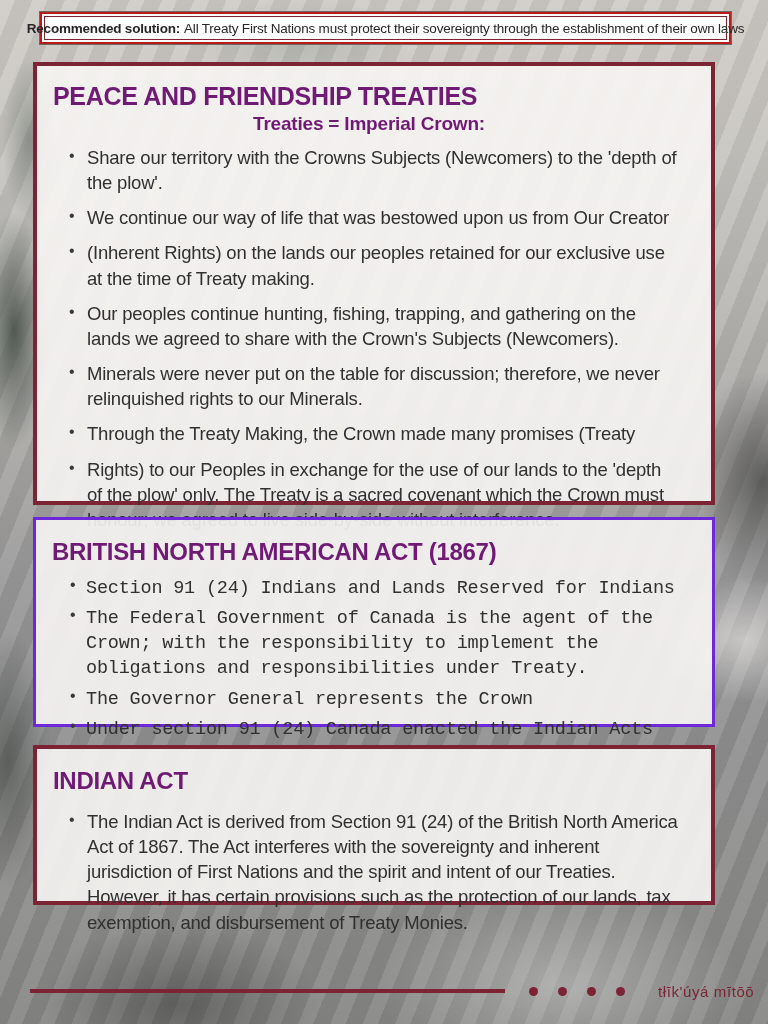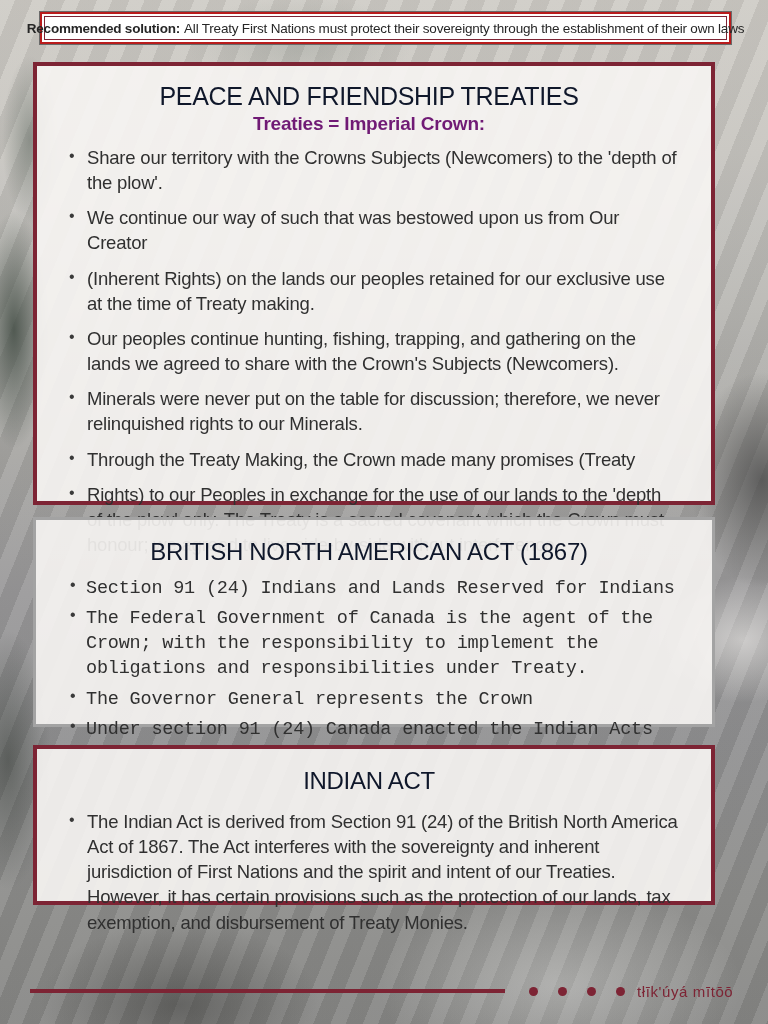--- a/index.html
+++ b/index.html
@@ -25,27 +25,27 @@
     display:flex;align-items:center;justify-content:center;
     font-size:13.5px;color:#262626;letter-spacing:-0.2px;white-space:nowrap;
   }
   .banner b{font-weight:700;margin-right:4px;}
   .box{
     position:absolute;left:33px;width:682px;box-sizing:border-box;
     background:rgba(247,245,243,0.9);
     padding:10px 26px 8px 16px;
   }
   .box-maroon{border:4px solid #7d2434;}
-  .box-gold{border:3px solid #a3a3a3;}
+  .box-gold{border:3px solid #6d28d9;}
   #section-1{top:62px;height:443px;}
   #section-2{top:517px;height:210px;}
   #section-3{top:745px;height:160px;}
   .box h2{
-    margin:6px 0 2px 0;text-align:center;color:#0f172a;
-    font-size:25px;font-weight:400;letter-spacing:-0.3px;
+    margin:6px 0 2px 0;color:#701a75;
+    font-size:25px;font-weight:700;letter-spacing:-0.3px;
   }
   #section-2 h2,#section-3 h2{font-size:24px;margin-top:8px;}
   .box h3{
     margin:2px 0 6px 0;text-align:center;color:#701a75;
     font-size:19px;font-weight:700;letter-spacing:-0.2px;
   }
   ul.bullets{
     list-style:none;margin:10px 0 0 0;padding:0 4px 0 16px;
     font-size:18.5px;line-height:1.36;color:#303030;letter-spacing:-0.2px;
   }
@@ -53,38 +53,38 @@
   #section-2 ul.bullets li{margin-bottom:5px;font-family:Liberation Mono, monospace;}
   #section-3 ul.bullets{margin-top:14px;}
   ul.bullets li::before{
     content:"•";position:absolute;left:0;top:0;color:#3a3a3a;font-size:16px;
   }
   .footer{
     position:absolute;left:0;top:976px;width:768px;height:30px;
     display:flex;align-items:center;
   }
   .footer-line{margin-left:30px;width:475px;height:4px;background:#7d2434;flex:none;}
-  .footer-right{display:flex;gap:12px;margin-left:24px;}
+  .footer-right{display:flex;gap:33px;margin-left:24px;}
   .dot{width:9px;height:9px;border-radius:50%;background:#7d2434;flex:none;}
   .footer-caption{color:#7d2434;font-size:15px;letter-spacing:0.6px;white-space:nowrap;}
 </style>
 </head>
 <body>
 
 <div class="banner">
   <b>Recommended solution:</b>
   <span>All Treaty First Nations must protect their sovereignty through the establishment of their own laws</span>
 </div>
 
 <div id="section-1" class="box box-maroon">
   <h2>PEACE AND FRIENDSHIP TREATIES</h2>
   <h3>Treaties = Imperial Crown:</h3>
   <ul class="bullets">
       <li>Share our territory with the Crowns Subjects (Newcomers) to the 'depth of the plow'.</li>
-      <li>We continue our way of such that was bestowed upon us from Our Creator</li>
+      <li>We continue our way of life that was bestowed upon us from Our Creator</li>
       <li>(Inherent Rights) on the lands our peoples retained for our exclusive use at the time of Treaty making.</li>
       <li>Our peoples continue hunting, fishing, trapping, and gathering on the lands we agreed to share with the Crown's Subjects (Newcomers).</li>
       <li>Minerals were never put on the table for discussion; therefore, we never relinquished rights to our Minerals.</li>
       <li>Through the Treaty Making, the Crown made many promises (Treaty</li>
       <li>Rights) to our Peoples in exchange for the use of our lands to the 'depth of the plow' only. The Treaty is a sacred covenant which the Crown must honour; we agreed to live side-by-side without interference.</li>
     </ul>
 </div>
 
 <div id="section-2" class="box box-gold">
   <h2>BRITISH NORTH AMERICAN ACT (1867)</h2>

